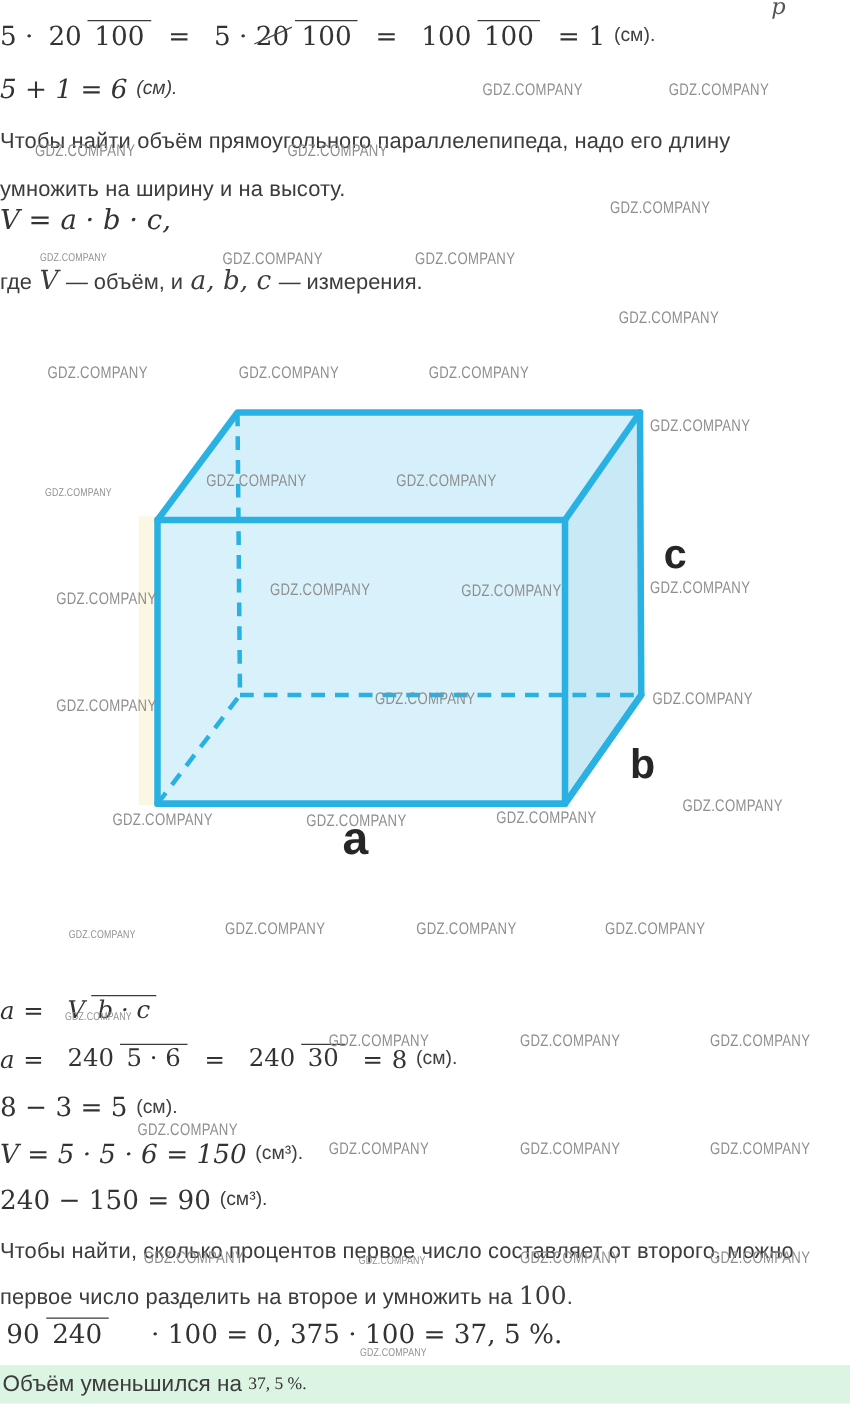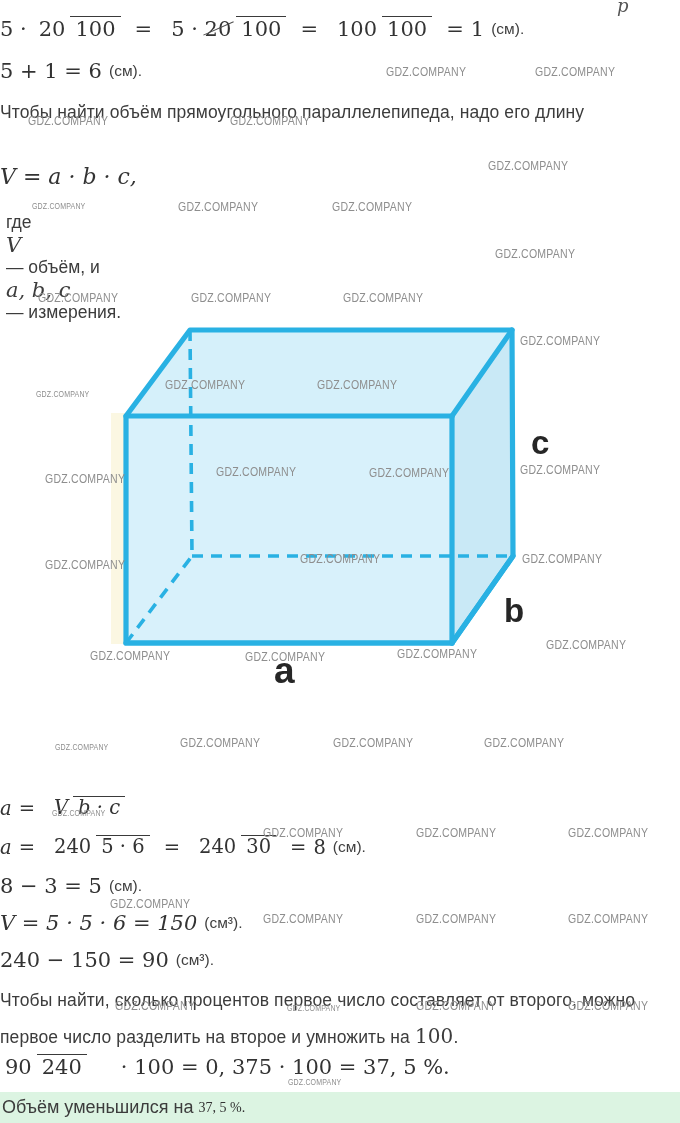--- a/index.html
+++ b/index.html
@@ -17,21 +17,21 @@
   .unit{font-family:"Liberation Sans",sans-serif;font-size:15.5px;color:#3f3f3f;margin-left:7px;}
   .cancel{position:relative;display:inline-block;}
   .cancel::after{content:"";position:absolute;left:-3px;right:-3px;top:46%;
                  border-top:1.6px solid #4a4a4a;transform:rotate(-24deg);}
 
   
   .para{position:absolute;left:0;font-size:17.5px;line-height:39px;color:#3c3c3c;width:676px;letter-spacing:.1px;}
   .inline-serif{font-family:"DejaVu Serif",serif;font-size:20px;}
 
   
-  .legendline{position:absolute;left:0;display:flex;align-items:baseline;font-size:17.5px;color:#3c3c3c;white-space:nowrap;flex-direction:column;}
+  .legendline{position:absolute;left:0;display:flex;align-items:baseline;font-size:17.5px;color:#3c3c3c;white-space:nowrap;}
   .legendline .v{font-family:"DejaVu Serif",serif;font-style:italic;font-size:21px;margin:0 6px;}
 
   
   #cube-wrap{position:absolute;left:0;top:0;}
   .cube-label{position:absolute;font-weight:700;color:#262626;font-family:"Liberation Sans",sans-serif;}
 
   
   #answer-band{position:absolute;left:0;right:0;top:1092px;height:31px;background:#dcf4e2;
                display:flex;align-items:center;padding-left:2px;}
   #answer-band .t{font-size:18px;color:#3c3c3c;}
@@ -67,27 +67,28 @@
     <span class="op">=</span>
     <span class="frac">
       <span class="num">100</span>
       <span class="den">100</span>
     </span>
     <span class="op">=</span>
     <span>1</span>
     <span class="unit">(см).</span>
   </div>
 
-  <div class="mathline" style="top:59px;height:24px;">
+  <div class="mathline" style="top:59px;height:24px;font-style:italic;">
     <span>5 + 1 = 6</span>
     <span class="unit">(см).</span>
   </div>
 
   <div class="para" style="top:93px;">
     <span>Чтобы найти объём прямоугольного параллелепипеда, надо его длину</span><br>
+    <span>умножить на ширину и на высоту.</span>
   </div>
 
   <div class="mathline var" style="top:163px;height:26px;font-size:22px;">
     <span>V = a · b · c,</span>
   </div>
 
   <div class="legendline" style="top:212px;height:24px;">
     <span>где</span>
     <span class="v">V</span>
     <span>— объём, и</span>

